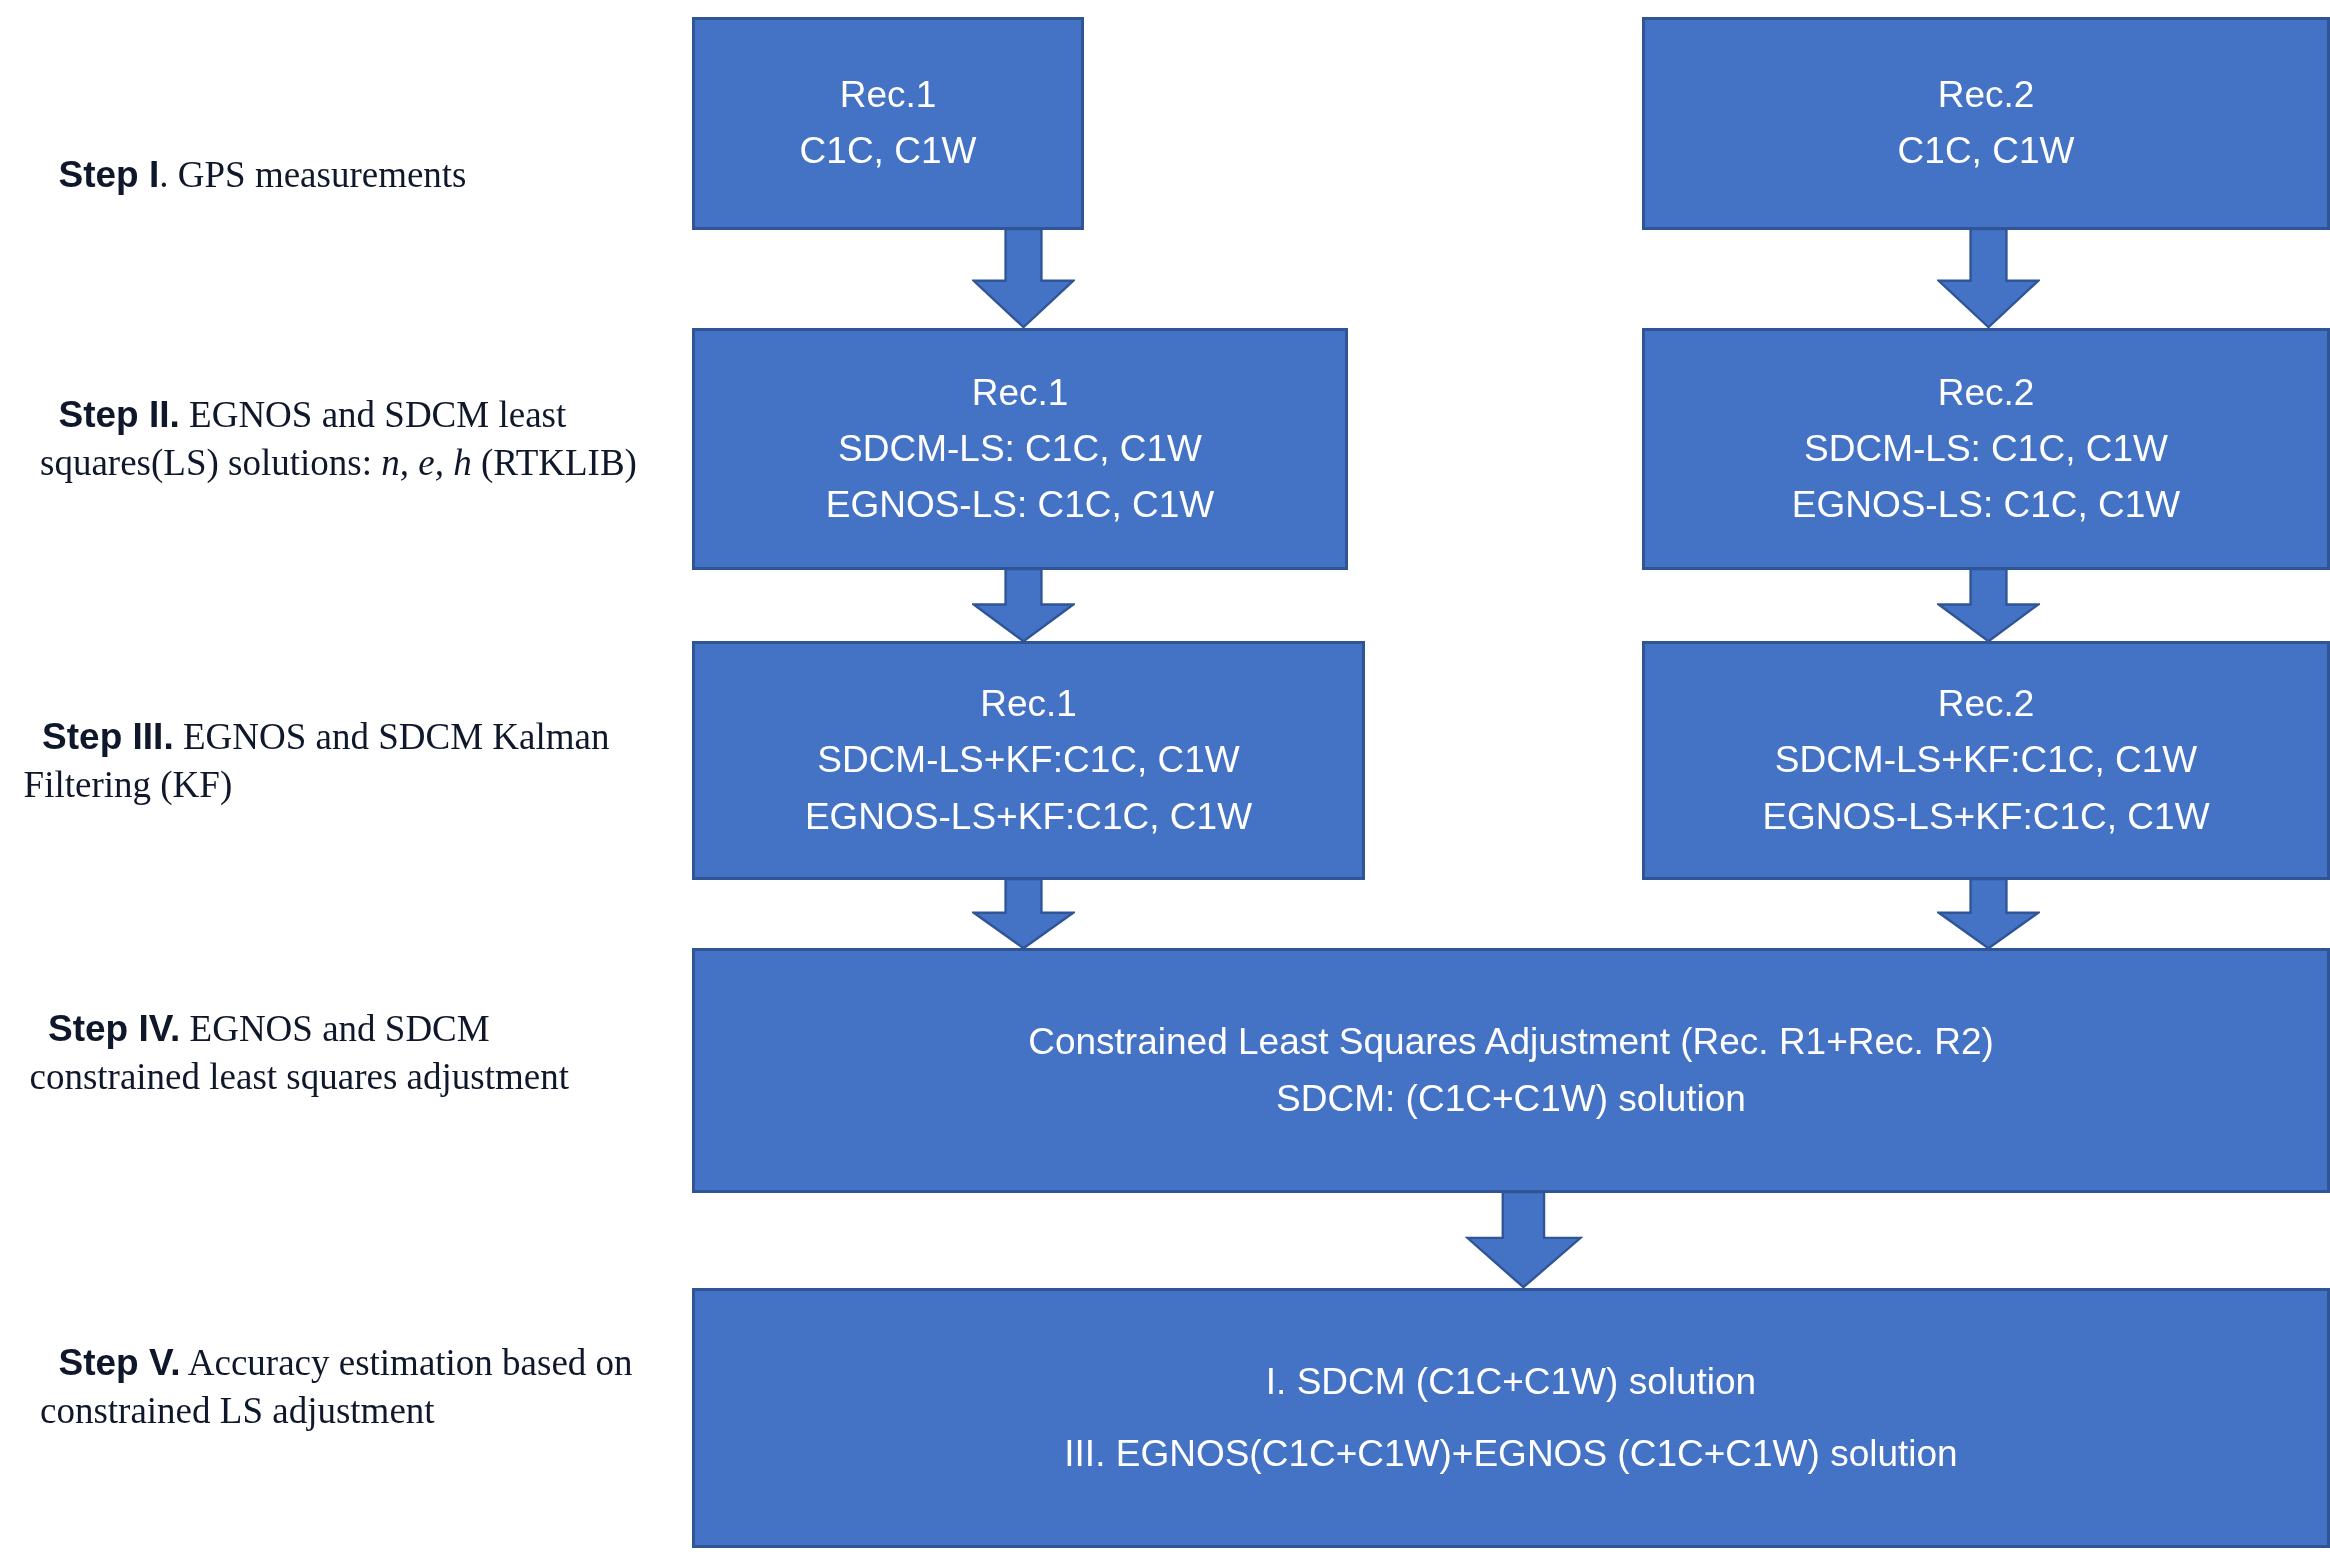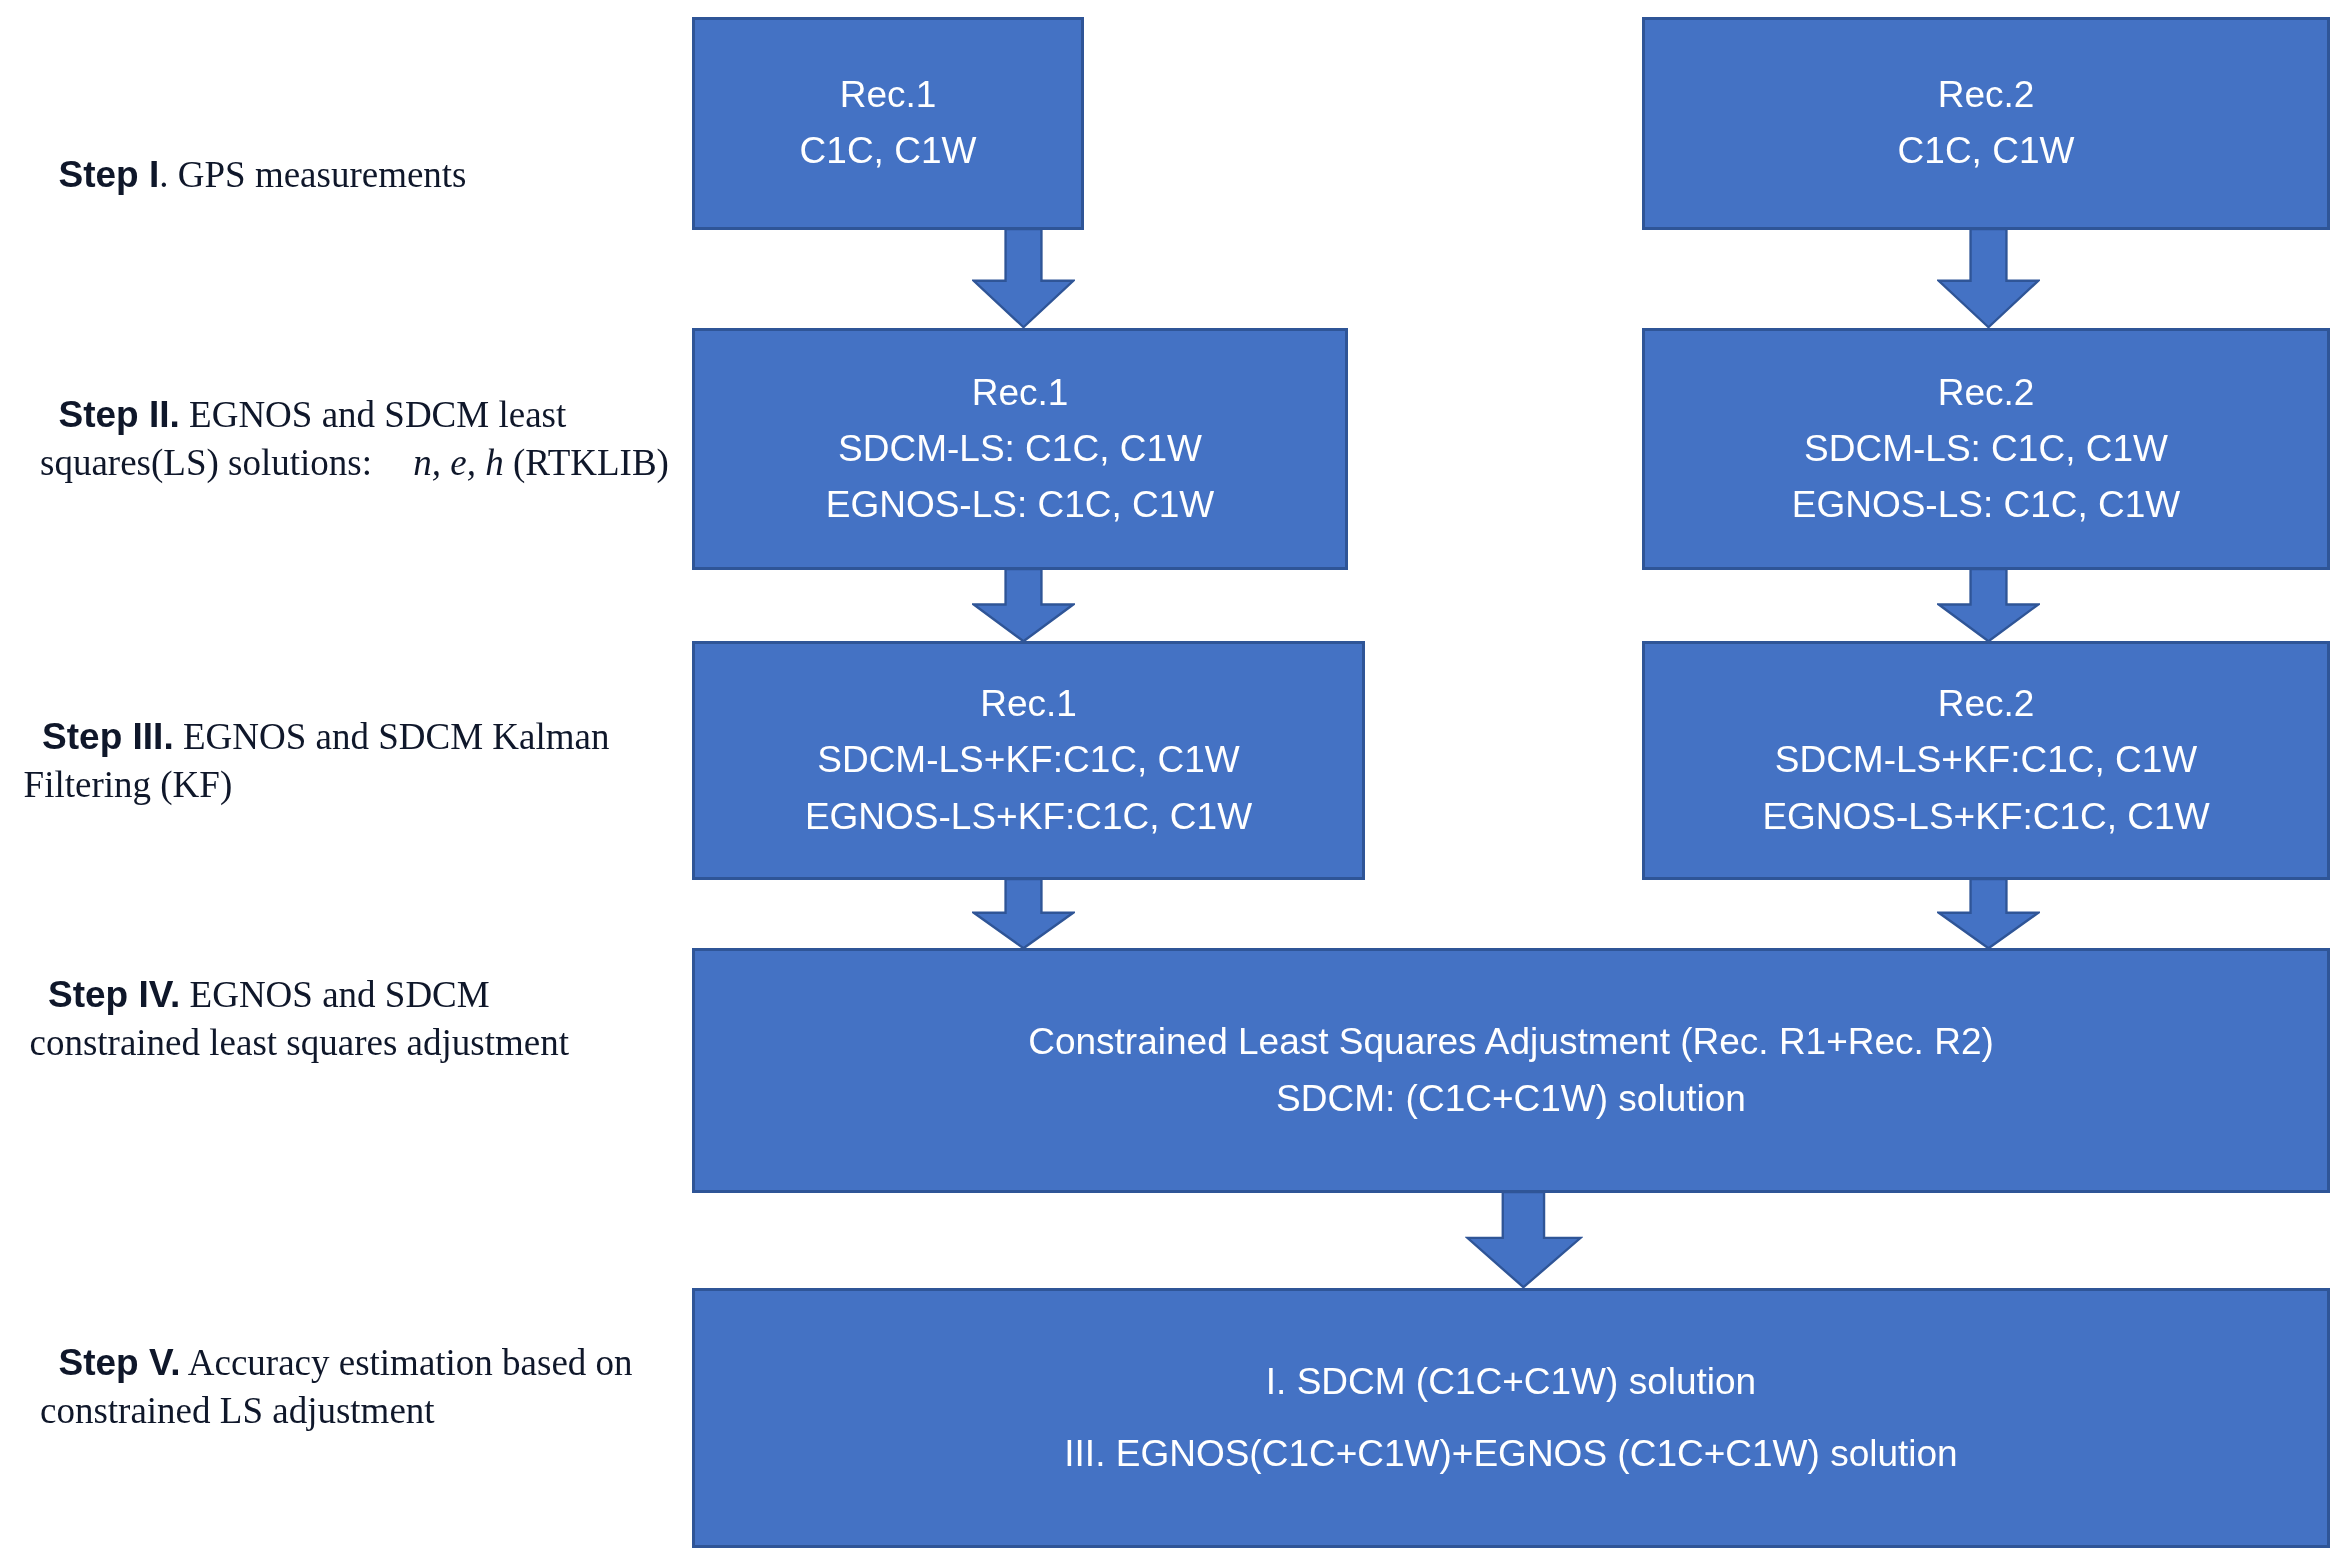--- a/index.html
+++ b/index.html
@@ -11,21 +11,21 @@
   .step-label{
     position:absolute;
     font-family:"Liberation Serif", serif;
     color:#0f172a;
     font-size:37px;
     line-height:1.30;
     text-align:left;
     white-space:pre-wrap;
   }
   .step-label b{font-family:"Liberation Sans", sans-serif;font-weight:bold;}
-  .step-label i{font-family:"Liberation Serif", serif;font-style:italic;margin-left:32px;}
+  .step-label i{font-family:"Liberation Serif", serif;font-style:italic;}
 
   
   .box{
     position:absolute;
     background:#4472C4;
     border:3px solid #2F5597;
     box-sizing:border-box;
     display:flex;
     flex-direction:column;
     align-items:center;
@@ -50,21 +50,21 @@
 </div>
 
 <div class="step-label" style="left:40px; top:343px; width:638px;">
   <b>Step II.</b><span> EGNOS and SDCM least squares(LS) solutions: </span><i>n, e, h</i><span> (RTKLIB)</span>
 </div>
 
 <div class="step-label" style="left:23.6px; top:665px; width:667px;">
   <b>Step III.</b><span> EGNOS and SDCM Kalman Filtering (KF)</span>
 </div>
 
-<div class="step-label" style="left:29.5px; top:923px; width:591px;">
+<div class="step-label" style="left:29.5px; top:957px; width:591px;">
   <b>Step IV.</b><span> EGNOS and SDCM constrained least squares adjustment</span>
 </div>
 
 <div class="step-label" style="left:40px; top:1291px; width:626px;">
   <b>Step V.</b><span> Accuracy estimation based on constrained LS adjustment</span>
 </div>
 
 <div class="box" style="left:692px; top:16.5px; width:392px; height:213px;">
   <span class="line">Rec.1</span>
   <span class="line">C1C, C1W</span>

